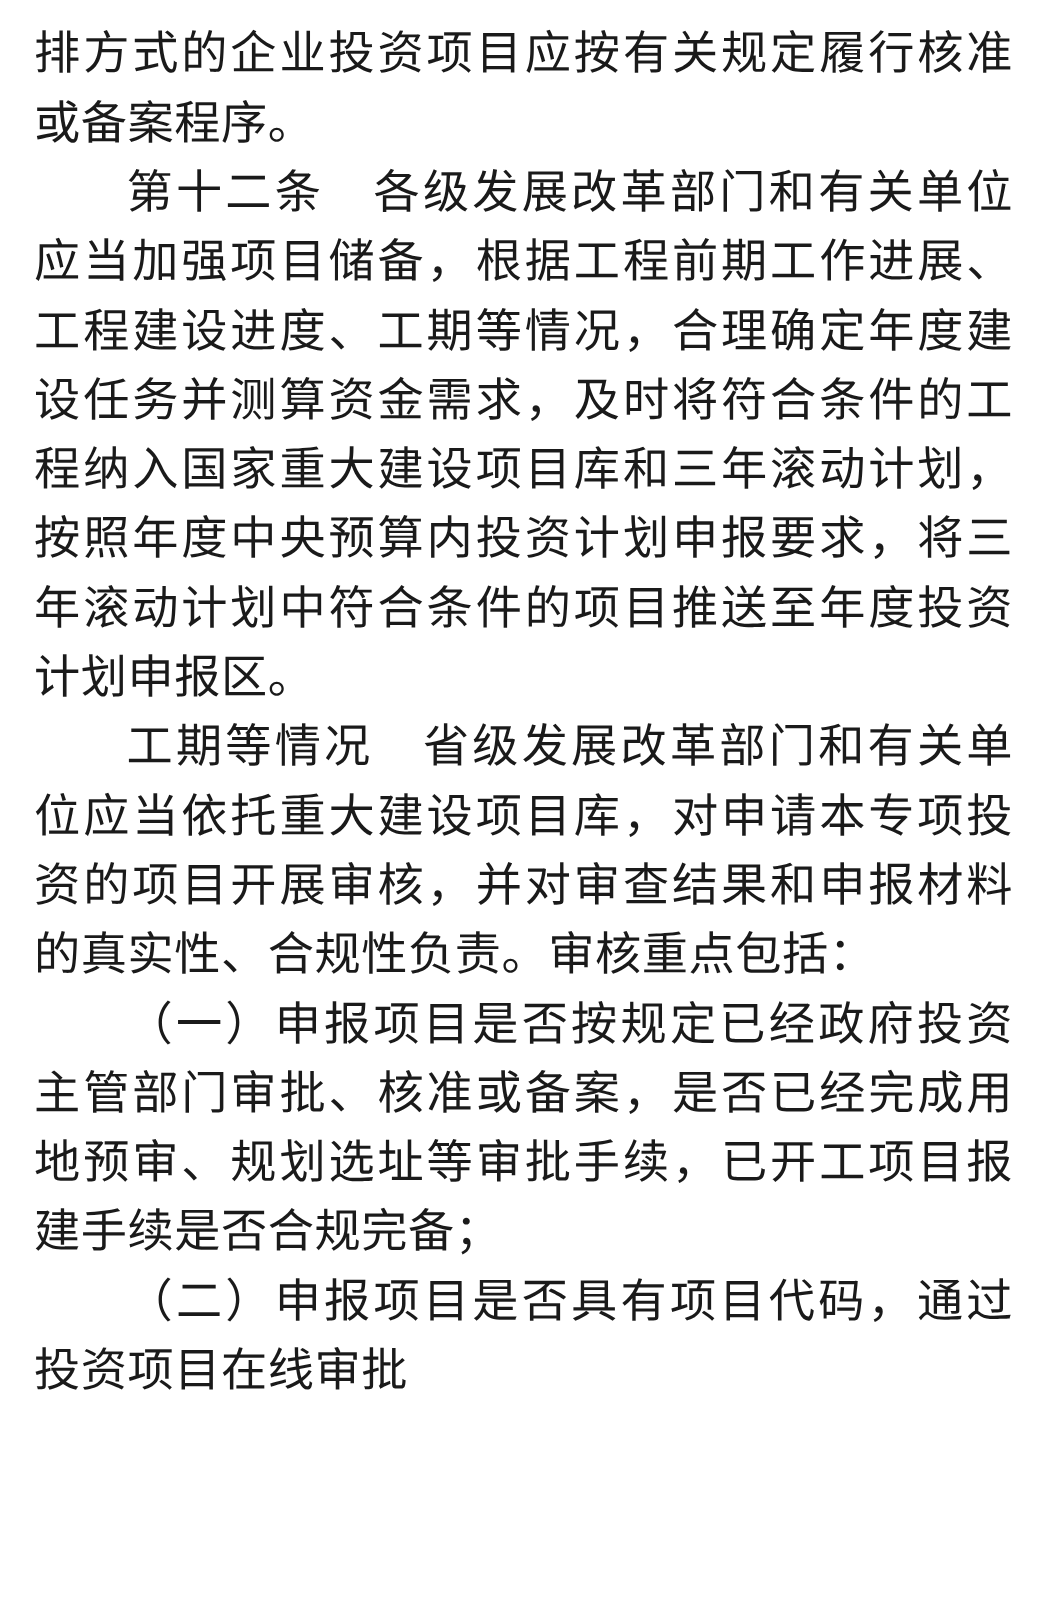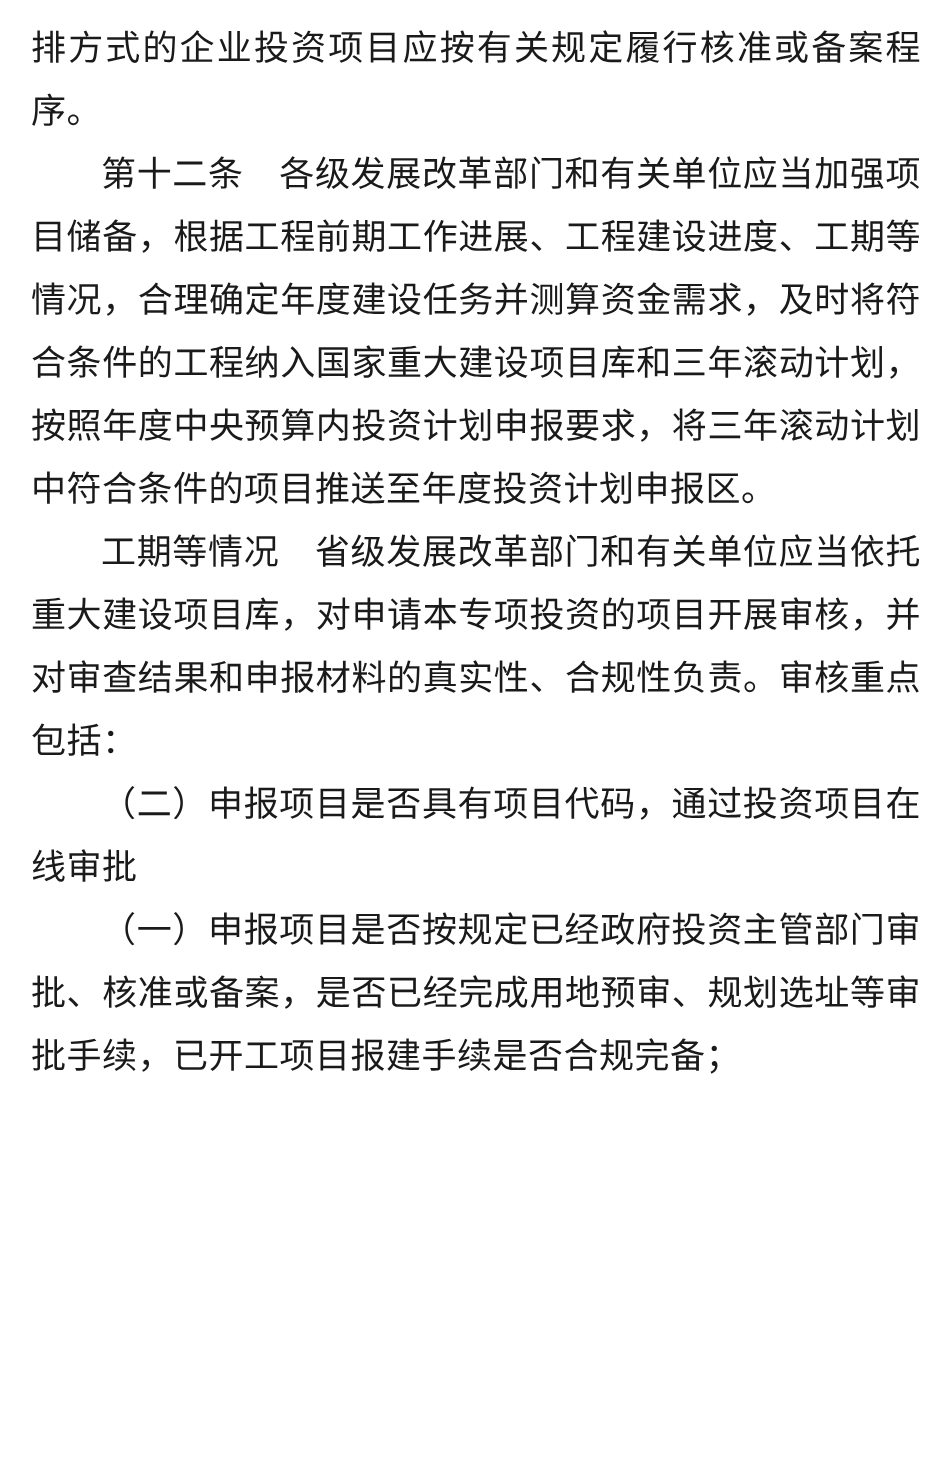--- a/index.html
+++ b/index.html
@@ -19,21 +19,21 @@
   .doc-page {
     box-sizing: border-box;
     width: 952px;
     height: 1474px;
     padding: 17px 31px 0 31px;
     background: var(--page-bg, #ffffff);
     overflow: hidden;
   }
 
   .doc-body {
-    font-size: 35px;
+    font-size: 42px;
     line-height: 63px;
     color: var(--text-color, #1a1a1a);
     text-align: justify;
     
     font-weight: 400;
     letter-spacing: 0.5px;
   }
 
   .doc-body p.para {
     margin: 0;
@@ -47,16 +47,16 @@
   }
 </style>
 </head>
 <body>
 
 <div class="doc-page">
   <div class="doc-body">
       <p class="para">排方式的企业投资项目应按有关规定履行核准或备案程序。</p>
       <p class="para indent">第十二条　各级发展改革部门和有关单位应当加强项目储备，根据工程前期工作进展、工程建设进度、工期等情况，合理确定年度建设任务并测算资金需求，及时将符合条件的工程纳入国家重大建设项目库和三年滚动计划，按照年度中央预算内投资计划申报要求，将三年滚动计划中符合条件的项目推送至年度投资计划申报区。</p>
       <p class="para indent">工期等情况　省级发展改革部门和有关单位应当依托重大建设项目库，对申请本专项投资的项目开展审核，并对审查结果和申报材料的真实性、合规性负责。审核重点包括：</p>
+      <p class="para indent">（一）申报项目是否按规定已经政府投资主管部门审批、核准或备案，是否已经完成用地预审、规划选址等审批手续，已开工项目报建手续是否合规完备；</p>
       <p class="para indent">（二）申报项目是否具有项目代码，通过投资项目在线审批</p>
-      <p class="para indent">（一）申报项目是否按规定已经政府投资主管部门审批、核准或备案，是否已经完成用地预审、规划选址等审批手续，已开工项目报建手续是否合规完备；</p>
     </div>
 </div>
 
 </body></html>

